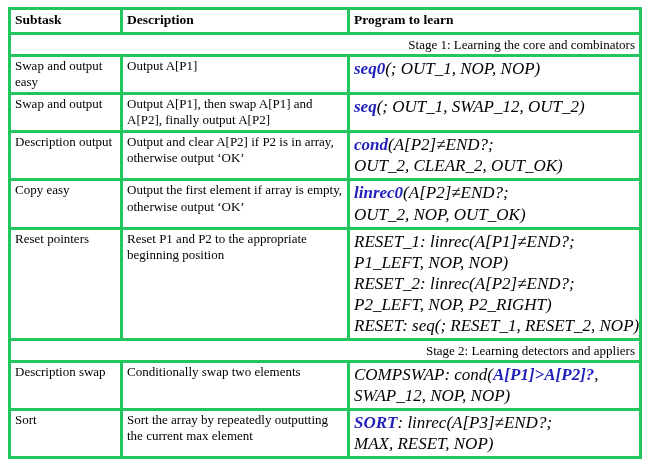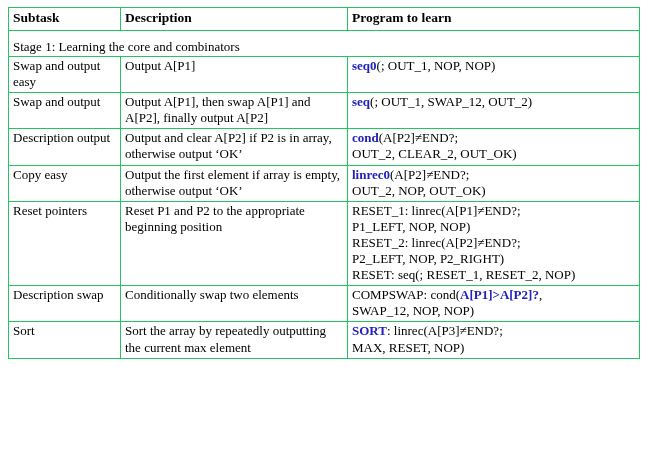--- a/index.html
+++ b/index.html
@@ -17,38 +17,38 @@
   }
   table.programs {
     border-collapse: collapse;
     table-layout: fixed;
     width: 631px;
     font-size: 13px;
     line-height: 1.24;
   }
   table.programs th,
   table.programs td {
-    border: 1px solid #22c55e;
+    border: 3px solid #22c55e;
     padding: 1px 4px 2px 4px;
     vertical-align: top;
     text-align: left;
     overflow: hidden;
   }
   table.programs th {
     font-weight: bold;
     font-size: 13.5px;
     padding-top: 2px;
     padding-bottom: 3px;
   }
   tr.stage-row td {
-    text-align: left;
-    padding-top: 8px;
+    text-align: right;
+    padding-top: 2px;
     padding-bottom: 1px;
   }
-  td.program-cell { font-size: 13px; }
+  td.program-cell { font-size: 17px; font-style: italic; }
   .pline { white-space: nowrap; }
   .kw {
     color: var(--accent);
     font-weight: bold;
   }
 </style>
 </head>
 <body>
 
 <div class="page">
@@ -103,20 +103,23 @@
           <td>Reset pointers</td>
           <td>Reset P1 and P2 to the appropriate beginning position</td>
           <td class="program-cell">
             <div class="pline"><span>RESET_1: linrec(A[P1]≠END?;</span></div>
             <div class="pline"><span>P1_LEFT, NOP, NOP)</span></div>
             <div class="pline"><span>RESET_2: linrec(A[P2]≠END?;</span></div>
             <div class="pline"><span>P2_LEFT, NOP, P2_RIGHT)</span></div>
             <div class="pline"><span>RESET: seq(; RESET_1, RESET_2, NOP)</span></div>
           </td>
         </tr>
+        <tr class="stage-row">
+          <td colspan="3">Stage 2: Learning detectors and appliers</td>
+        </tr>
         <tr>
           <td>Description swap</td>
           <td>Conditionally swap two elements</td>
           <td class="program-cell">
             <div class="pline"><span>COMPSWAP: cond(</span><span class="kw">A[P1]&gt;A[P2]?</span><span>,</span></div>
             <div class="pline"><span>SWAP_12, NOP, NOP)</span></div>
           </td>
         </tr>
         <tr>
           <td>Sort</td>

